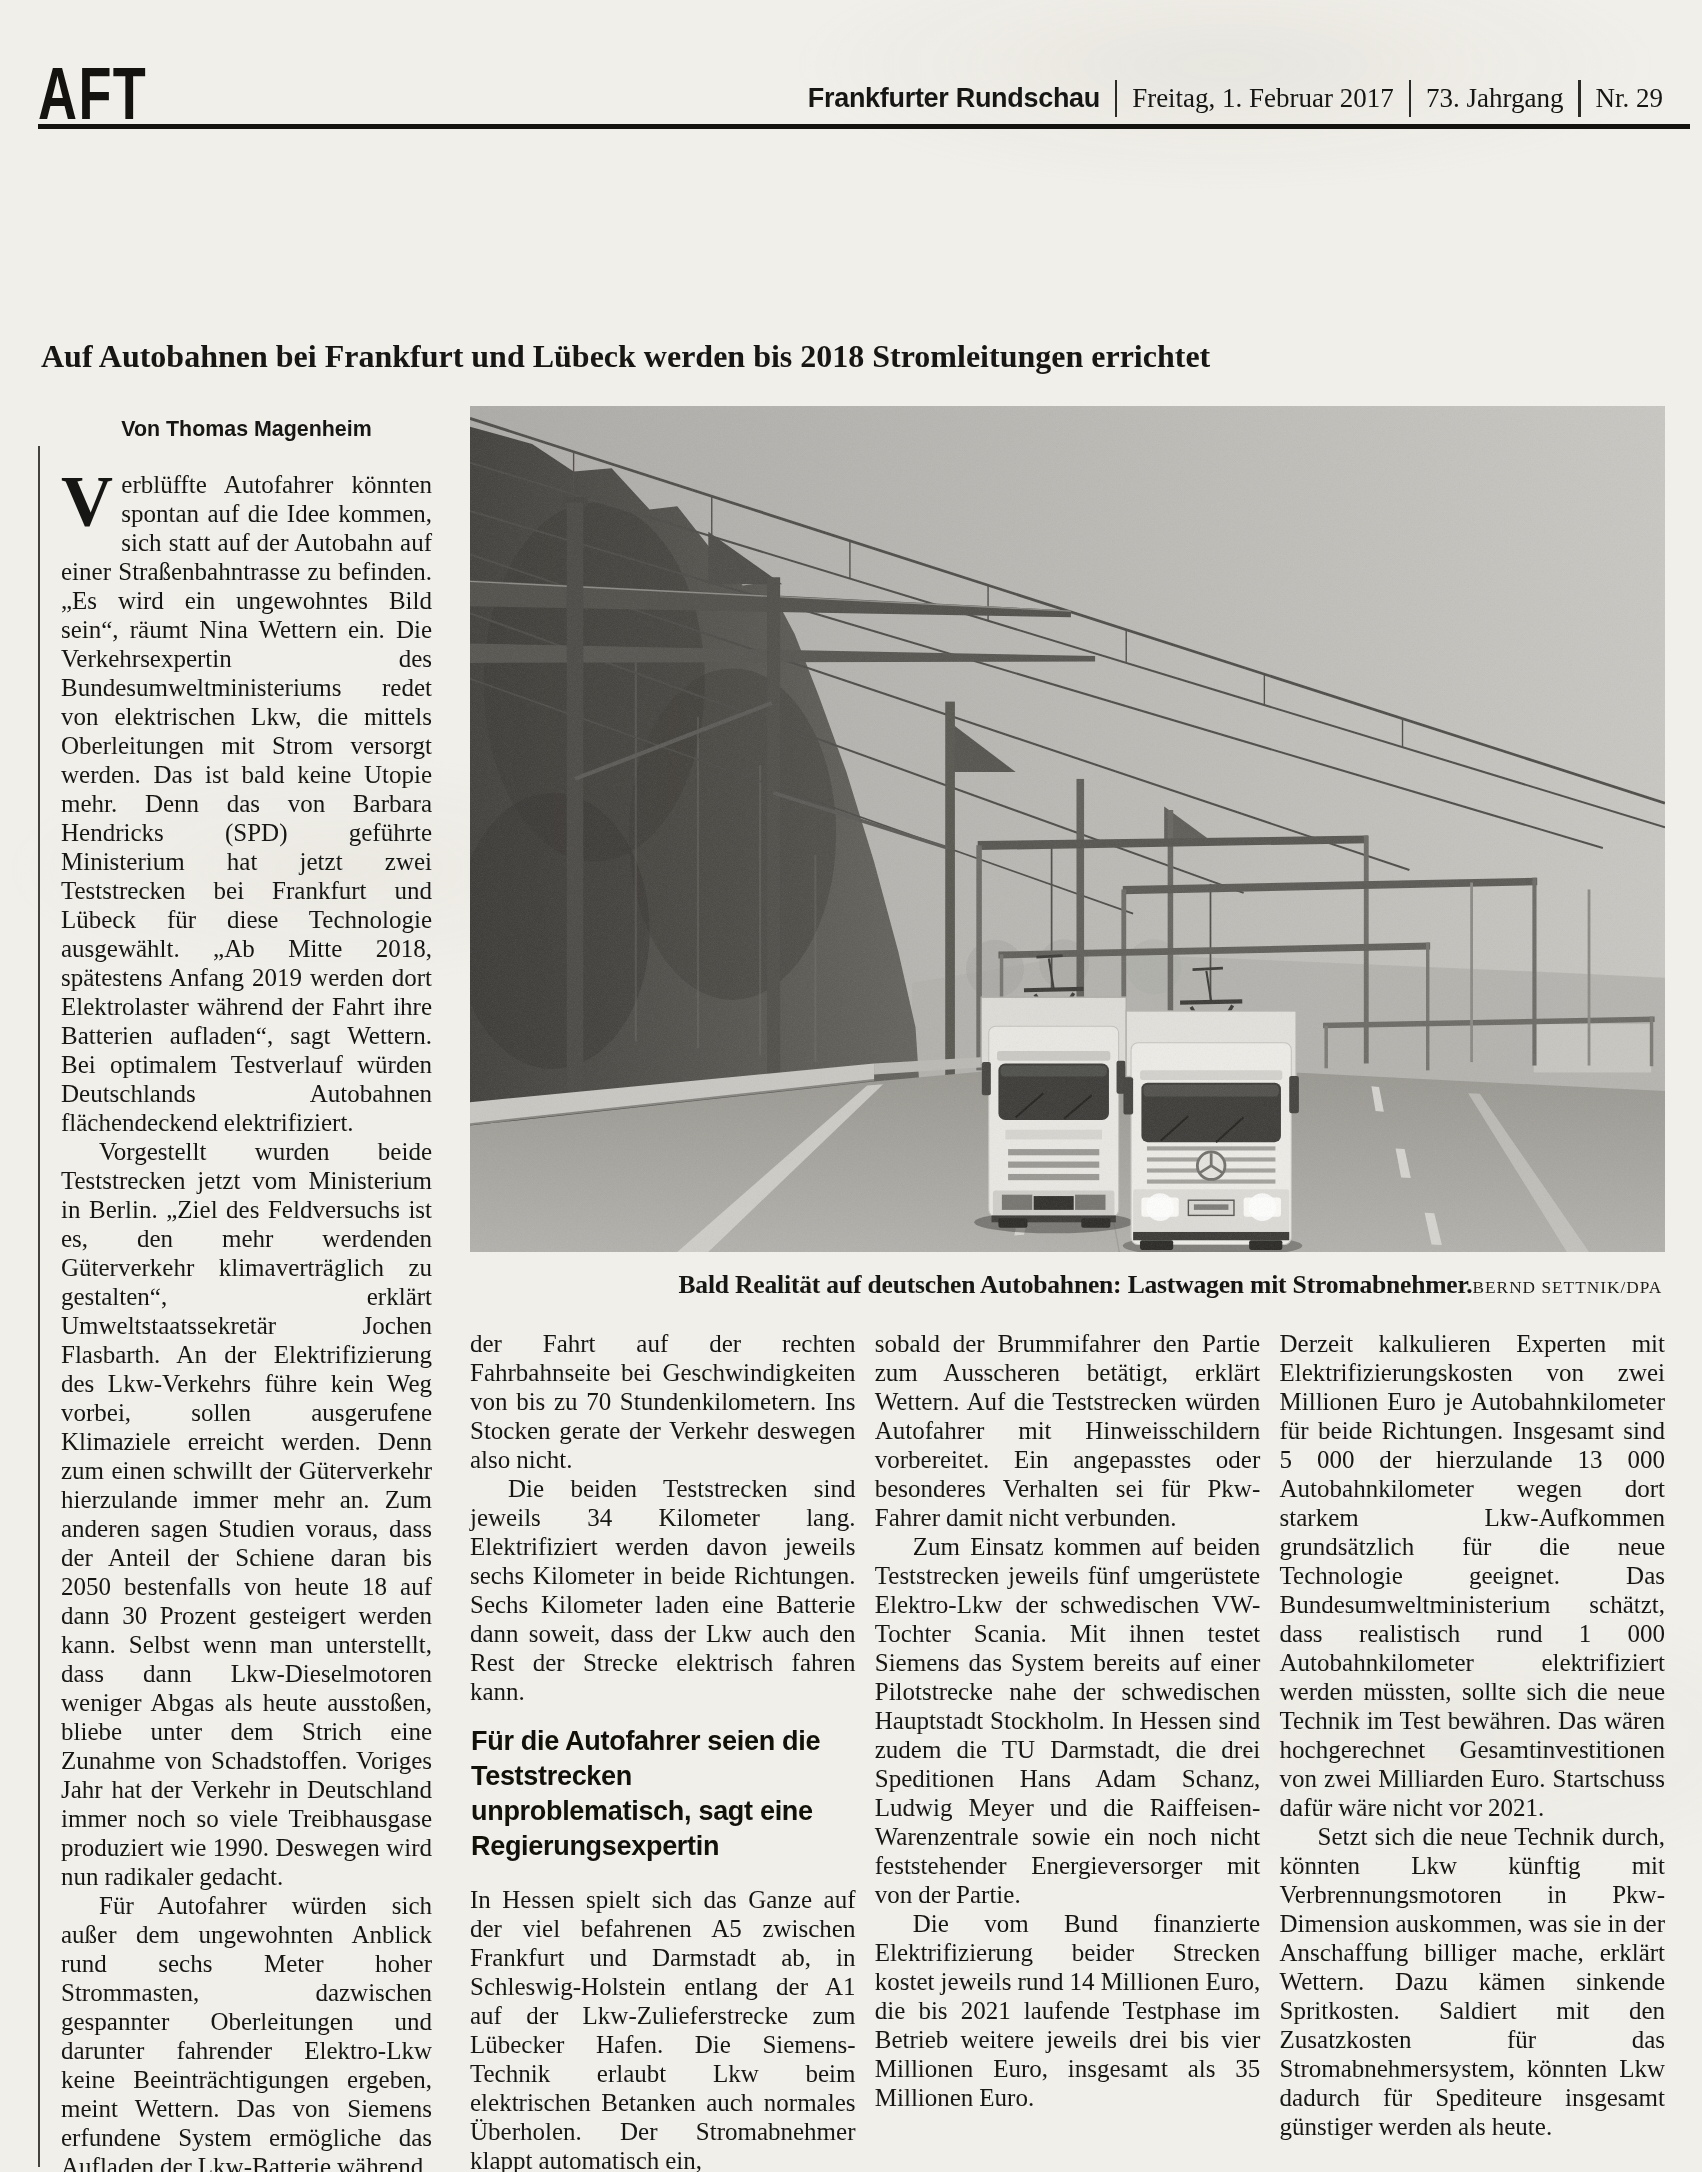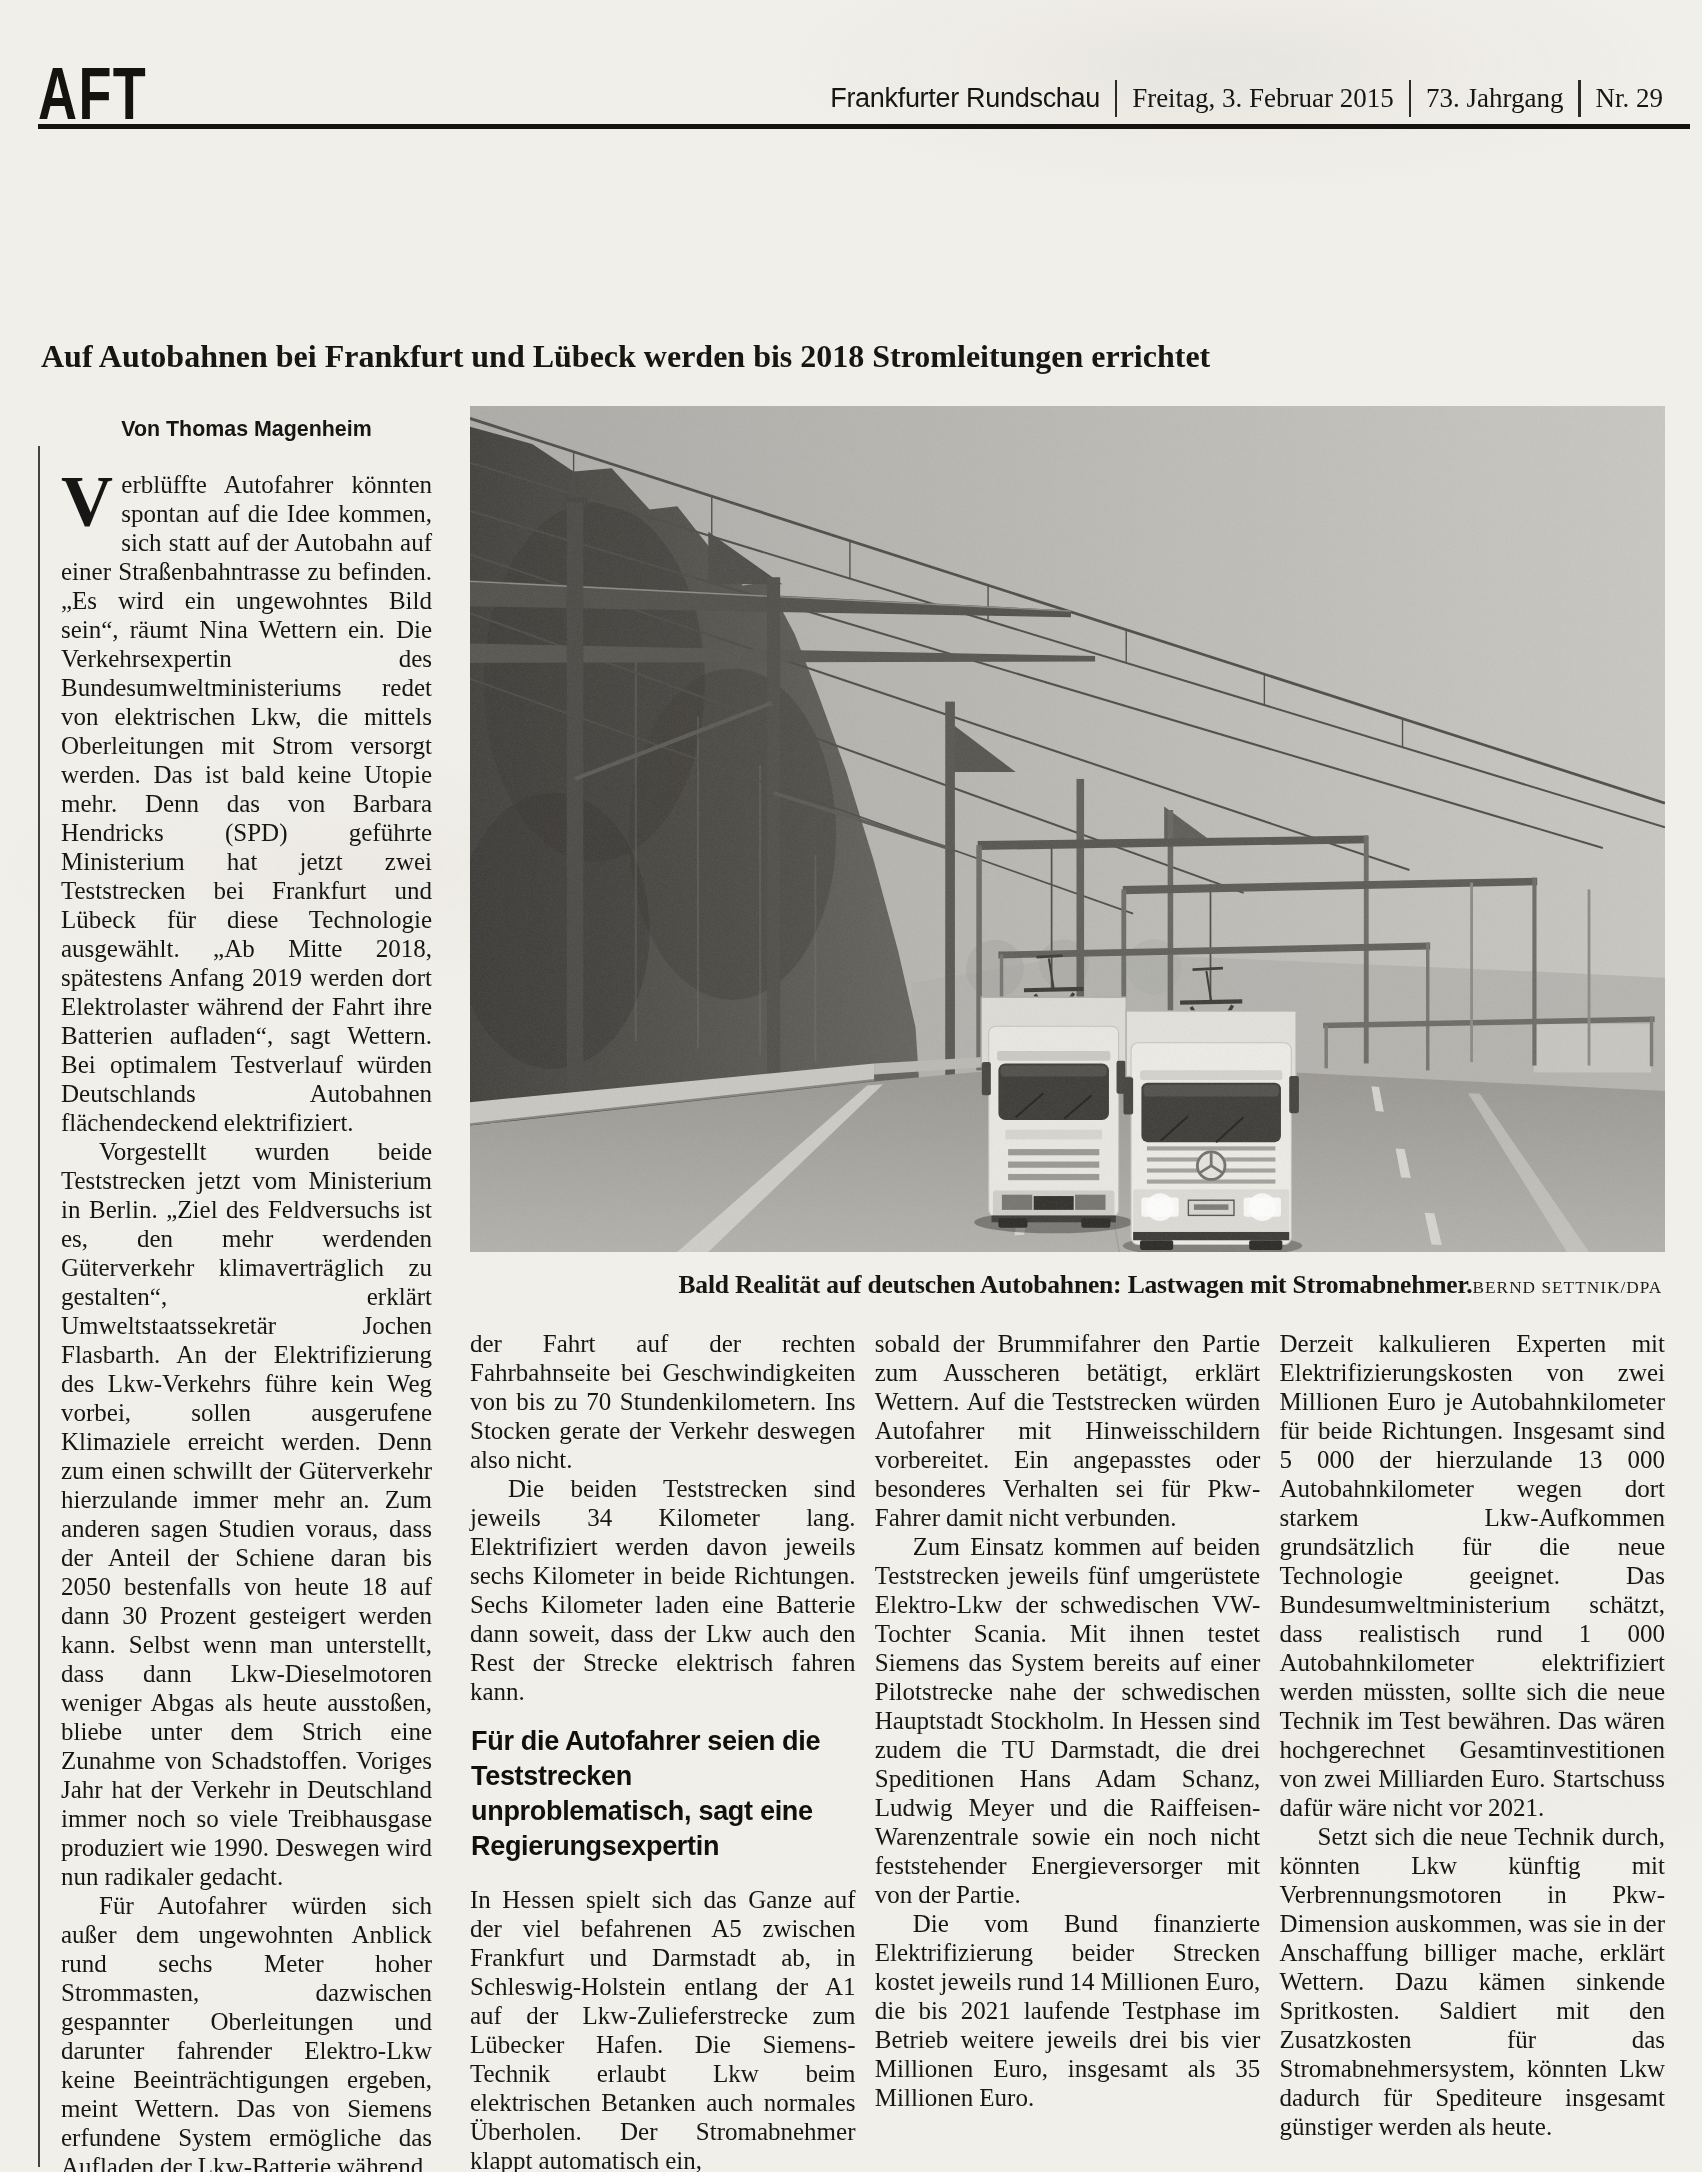--- a/index.html
+++ b/index.html
@@ -20,21 +20,21 @@
     position:absolute;left:38px;top:50px;
     font-family:"Liberation Sans",sans-serif;font-weight:bold;
     font-size:54px;letter-spacing:1.4px;color:#14130f;
     transform:scaleY(1.38);transform-origin:top left;
   }
   .masthead{
     position:absolute;right:40px;top:80px;
     display:flex;align-items:center;gap:15px;
     font-size:27px;white-space:nowrap;
   }
-  .masthead .paper{font-family:"Liberation Sans",sans-serif;font-weight:normal;letter-spacing:-0.3px;}
+  .masthead .paper{font-family:"Liberation Sans",sans-serif;font-weight:bold;letter-spacing:-0.3px;}
   .sep{width:2.1px;height:37px;background:#2c2b28;}
   .toprule{position:absolute;left:38px;right:13px;top:124px;height:4.8px;background:#14130f;}
 
   
   .headline{
     position:absolute;left:39px;top:205px;margin:0;
     font-size:84px;font-weight:bold;line-height:1.05;letter-spacing:-1.4px;color:#131210;
     white-space:nowrap;
   }
   .subheadline{
@@ -82,21 +82,21 @@
 </style>
 </head>
 <body>
 
 <div class="page">
 
   <div class="logo">AFT</div>
   <div class="masthead">
     <span class="paper">Frankfurter Rundschau</span>
     <span class="sep"></span>
-    <span>Freitag, 3. Februar 2015</span>
+    <span>Freitag, 1. Februar 2017</span>
     <span class="sep"></span>
     <span>73. Jahrgang</span>
     <span class="sep"></span>
     <span>Nr. 29</span>
   </div>
   <div class="toprule"></div>
 
   <h2 class="subheadline">Auf Autobahnen bei Frankfurt und Lübeck werden bis 2018 Stromleitungen errichtet</h2>
 
   <div class="article">

